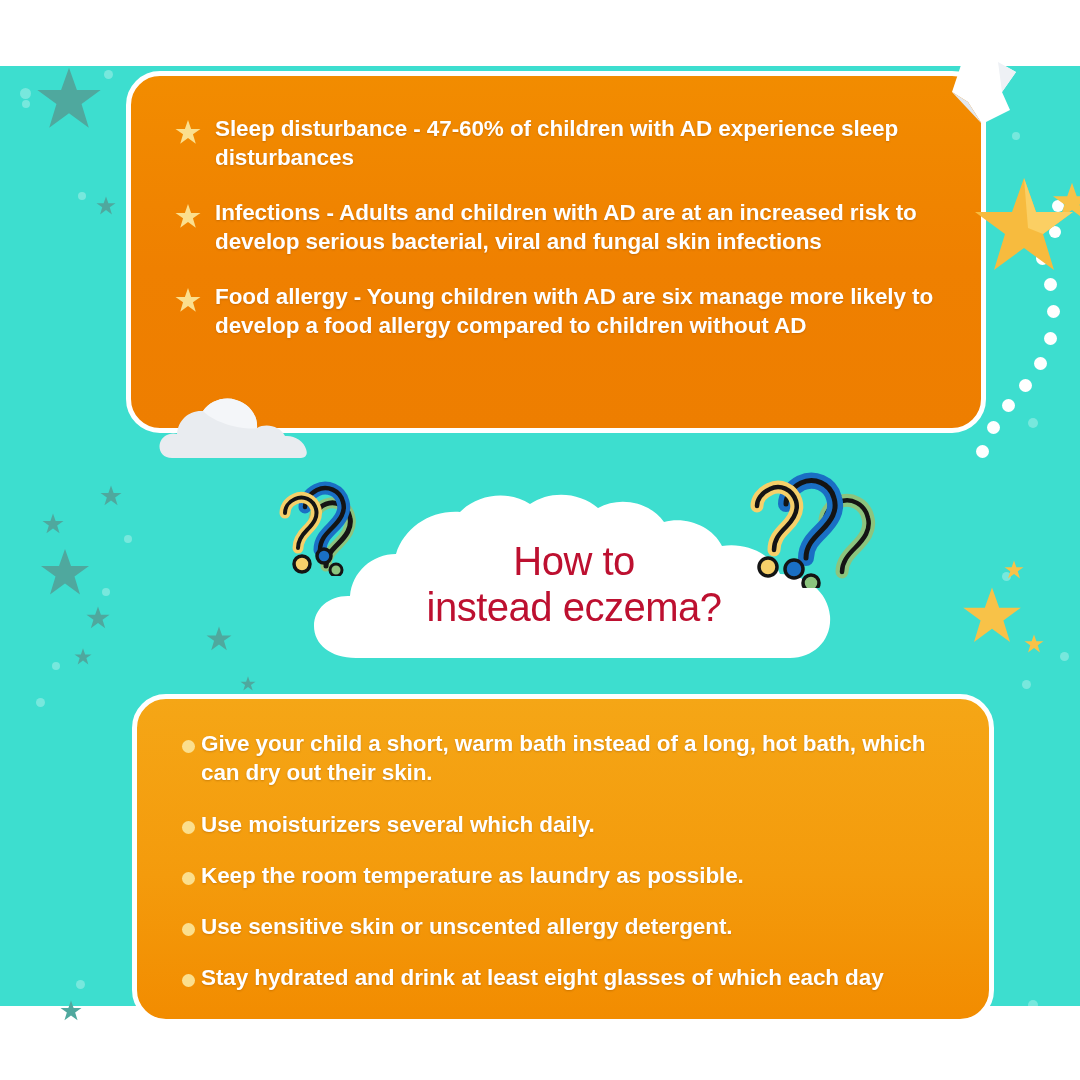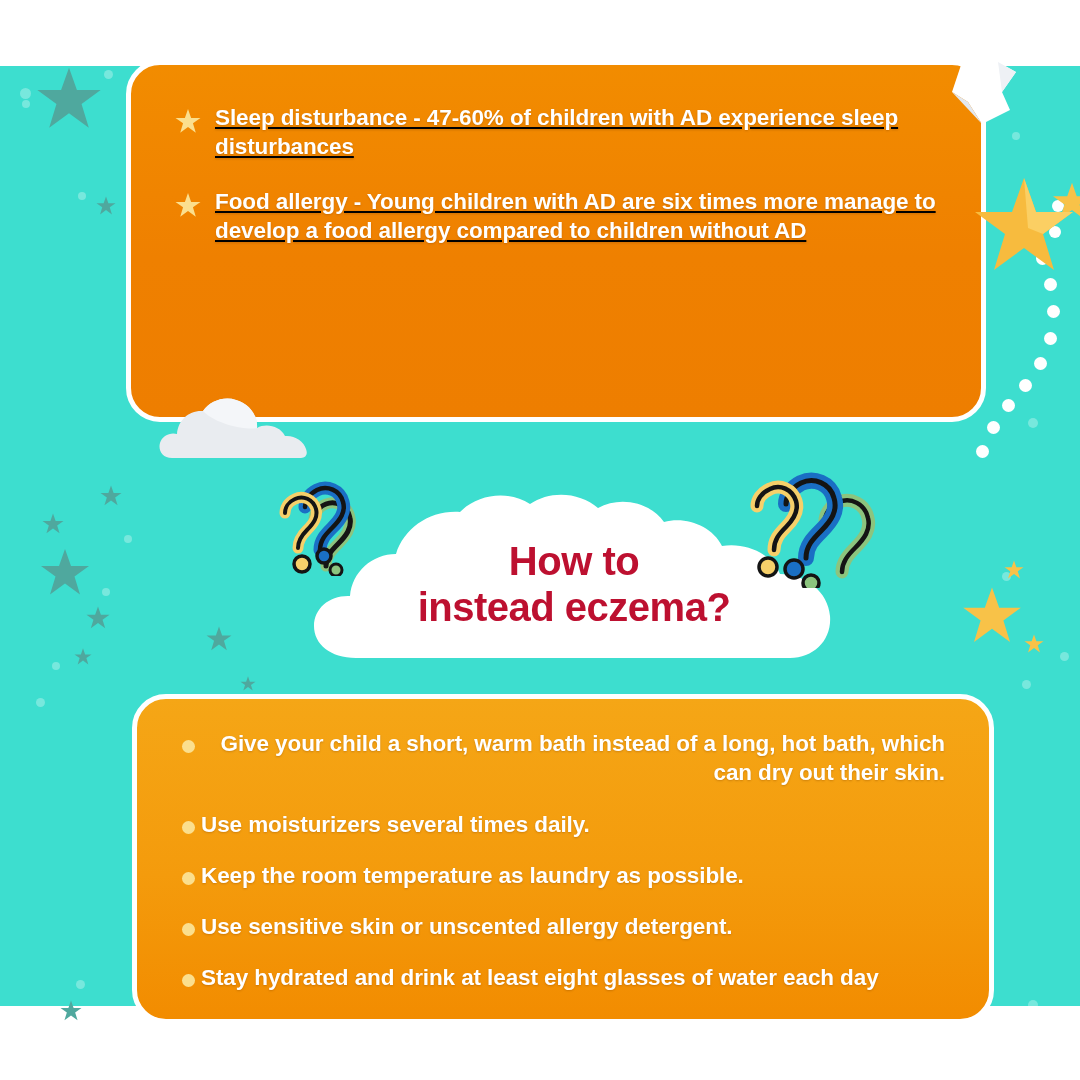--- a/index.html
+++ b/index.html
@@ -39,25 +39,24 @@
     border-radius:50%;
     background:#ffffff;
   }
   
   .card {
     position:absolute;
     border:5px solid #ffffff;
     border-radius:34px;
   }
   .card-top {
-    left:126px; top:60px;
+    left:126px; top:71px;
     width:860px; height:362px;
     background:linear-gradient(180deg,#f28c00 0%, #ef8000 55%, #ee7e00 100%);
     z-index:6;
-    text-decoration:underline;
   }
   .card-bottom {
     left:132px; top:694px;
     width:862px; height:330px;
     background:linear-gradient(180deg,#f5a616 0%, #f49b0c 55%, #f28c00 100%);
     z-index:6;
     overflow:hidden;
   }
   
   .list { padding:38px 44px 0 44px; }
@@ -85,39 +84,39 @@
   }
   .item-text {
     color:#ffffff;
     font-size:22.5px;
     font-weight:bold;
     line-height:1.29;
     letter-spacing:-0.1px;
     text-shadow:0 1px 2px rgba(120,60,0,0.30);
   }
   .list-bottom { padding:30px 44px 0 40px; }
-  .list-bottom .item { margin-bottom:22px;text-align:right; }
+  .list-bottom .item { margin-bottom:22px; }
   .list-bottom .item-text { font-size:22.5px; line-height:1.3; }
 
   
   .cloud-head {
     position:absolute;
     left:312px; top:494px;
     width:524px; height:164px;
     z-index:5;
   }
   .cloud-head svg { position:absolute; left:0; top:0; width:524px; height:164px; }
   .cloud-title {
     position:absolute;
     left:0; top:44px;
     width:524px;
     text-align:center;
     color:#bd1030;
     font-size:40px;
-    font-weight:bold;
+    font-weight:normal;
     line-height:1.15;
     letter-spacing:-0.5px;
     z-index:3;
   }
   
   .cloud-small {
     position:absolute;
     left:158px; top:396px;
     width:152px; height:62px;
     z-index:7;
@@ -263,28 +262,36 @@
 
       <div class="item">
         <span class="item-bullet bullet-star">
           <svg viewBox="0 0 100 96">
               <path d="M50 2 L62 36 L98 36 L69 57 L80 93 L50 71 L20 93 L31 57 L2 36 L38 36 Z" fill="#fbdf8e"></path>
             </svg>
         </span>
         <span class="item-text">Sleep disturbance - 47-60% of children with AD experience sleep disturbances</span>
       </div>
 
-
       <div class="item">
         <span class="item-bullet bullet-star">
           <svg viewBox="0 0 100 96">
               <path d="M50 2 L62 36 L98 36 L69 57 L80 93 L50 71 L20 93 L31 57 L2 36 L38 36 Z" fill="#fbdf8e"></path>
             </svg>
         </span>
-        <span class="item-text">Food allergy - Young children with AD are six times more manage to develop a food allergy compared to children without AD</span>
+        <span class="item-text">Infections - Adults and children with AD are at an increased risk to develop serious bacterial, viral and fungal skin infections</span>
+      </div>
+
+      <div class="item">
+        <span class="item-bullet bullet-star">
+          <svg viewBox="0 0 100 96">
+              <path d="M50 2 L62 36 L98 36 L69 57 L80 93 L50 71 L20 93 L31 57 L2 36 L38 36 Z" fill="#fbdf8e"></path>
+            </svg>
+        </span>
+        <span class="item-text">Food allergy - Young children with AD are six manage more likely to develop a food allergy compared to children without AD</span>
       </div>
 
     </div>
   </div>
 
   <span class="star-big-right">
     <svg viewBox="0 0 104 100">
       <path d="M52 4 L64 38 L101 38 L71 60 L82 96 L52 74 L22 96 L33 60 L3 38 L40 38 Z" fill="#f7bb3e"></path>
       <path d="M52 4 L64 38 L101 38 L71 60 L56 54 Z" fill="#fbcf63"></path>
     </svg>
@@ -358,34 +365,34 @@
   <div class="card card-bottom">
     <div class="list list-bottom">
 
       <div class="item">
         <span class="item-bullet bullet-dot"></span>
         <span class="item-text">Give your child a short, warm bath instead of a long, hot bath, which can dry out their skin.</span>
       </div>
 
       <div class="item">
         <span class="item-bullet bullet-dot"></span>
-        <span class="item-text">Use moisturizers several times daily.</span>
+        <span class="item-text">Use moisturizers several which daily.</span>
       </div>
 
       <div class="item">
         <span class="item-bullet bullet-dot"></span>
         <span class="item-text">Keep the room temperature as laundry as possible.</span>
       </div>
 
       <div class="item">
         <span class="item-bullet bullet-dot"></span>
         <span class="item-text">Use sensitive skin or unscented allergy detergent.</span>
       </div>
 
       <div class="item">
         <span class="item-bullet bullet-dot"></span>
-        <span class="item-text">Stay hydrated and drink at least eight glasses of water each day</span>
+        <span class="item-text">Stay hydrated and drink at least eight glasses of which each day</span>
       </div>
 
     </div>
   </div>
 
 </div>
 
 </body></html>

